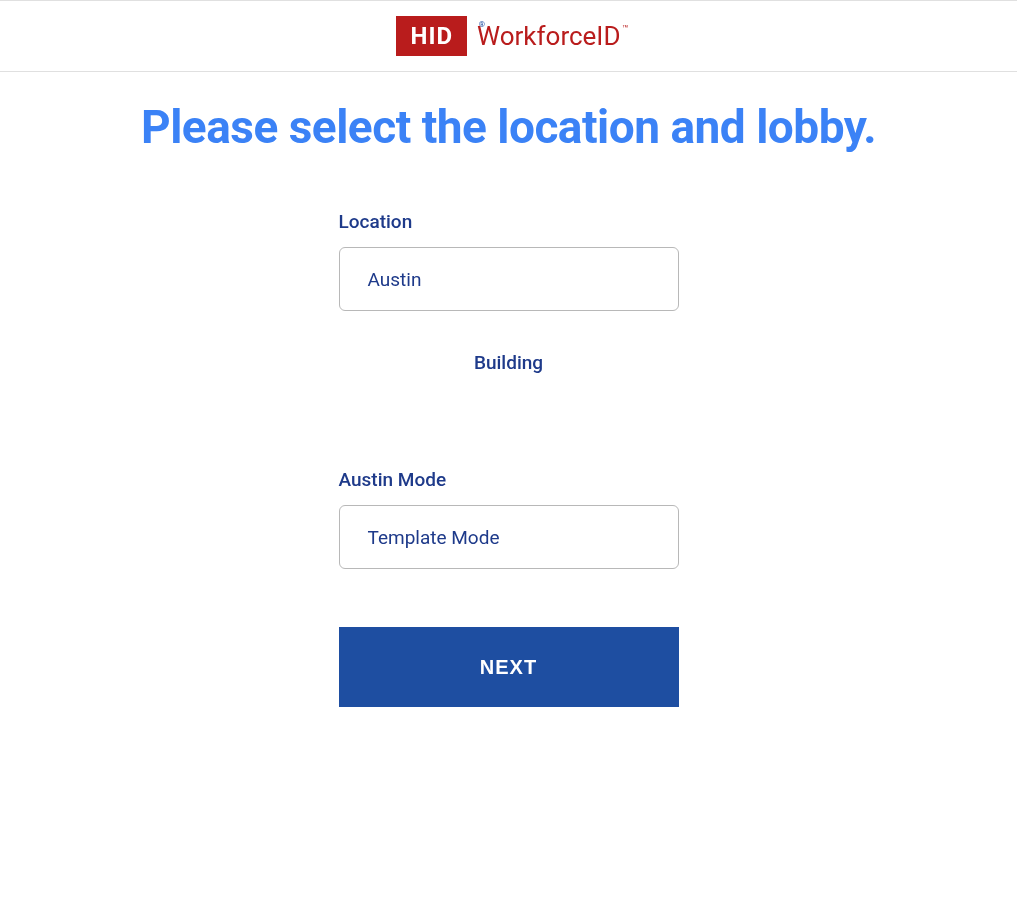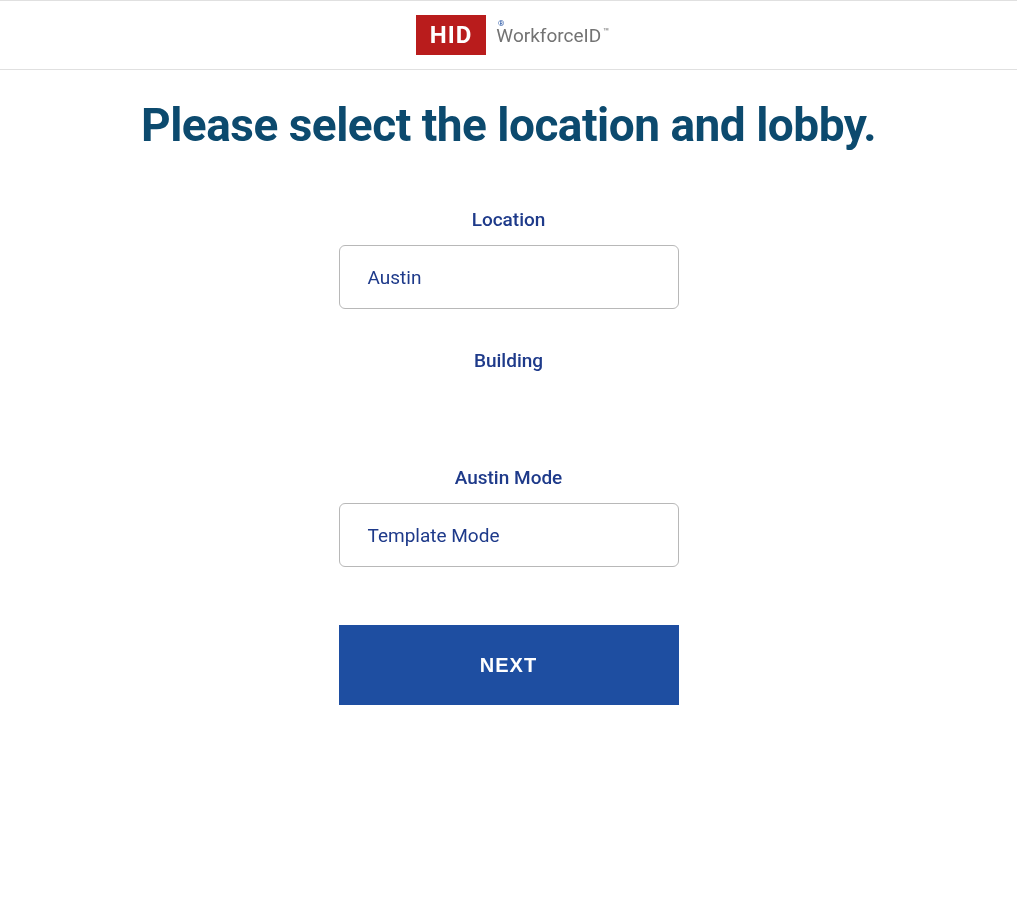--- a/index.html
+++ b/index.html
@@ -28,22 +28,22 @@
       background: #b91c1c;
       color: #ffffff;
       font-weight: 700;
       font-size: 24px;
       padding: 6px 14px;
       letter-spacing: 1px;
       margin-right: 10px;
     }
     
     .logo-text {
-      color: #737373;
-      font-size: 19px;
+      color: #b91c1c;
+      font-size: 26px;
       font-weight: 400;
       position: relative;
     }
     
     .logo-text::after {
       content: "™";
       font-size: 10px;
       position: absolute;
       top: 2px;
       margin-left: 2px;
@@ -57,38 +57,38 @@
       content: "®";
       font-size: 8px;
       color: #1e4ea1;
       position: absolute;
       top: -2px;
       right: -8px;
     }
     
     .page-title {
       text-align: center;
-      color: #0c4a6e;
+      color: #3b82f6;
       font-size: 46px;
       font-weight: 700;
       margin-top: 28px;
       margin-bottom: 56px;
       letter-spacing: -0.5px;
     }
     
     .form-container {
       display: flex;
       flex-direction: column;
       align-items: center;
     }
     
     .form-group {
       display: flex;
       flex-direction: column;
-      align-items: center;
+      align-items: flex-start;
       margin-bottom: 40px;
     }
     
     .form-label {
       color: #1e3a8a;
       font-size: 19px;
       font-weight: 500;
       margin-bottom: 14px;
     }
     

